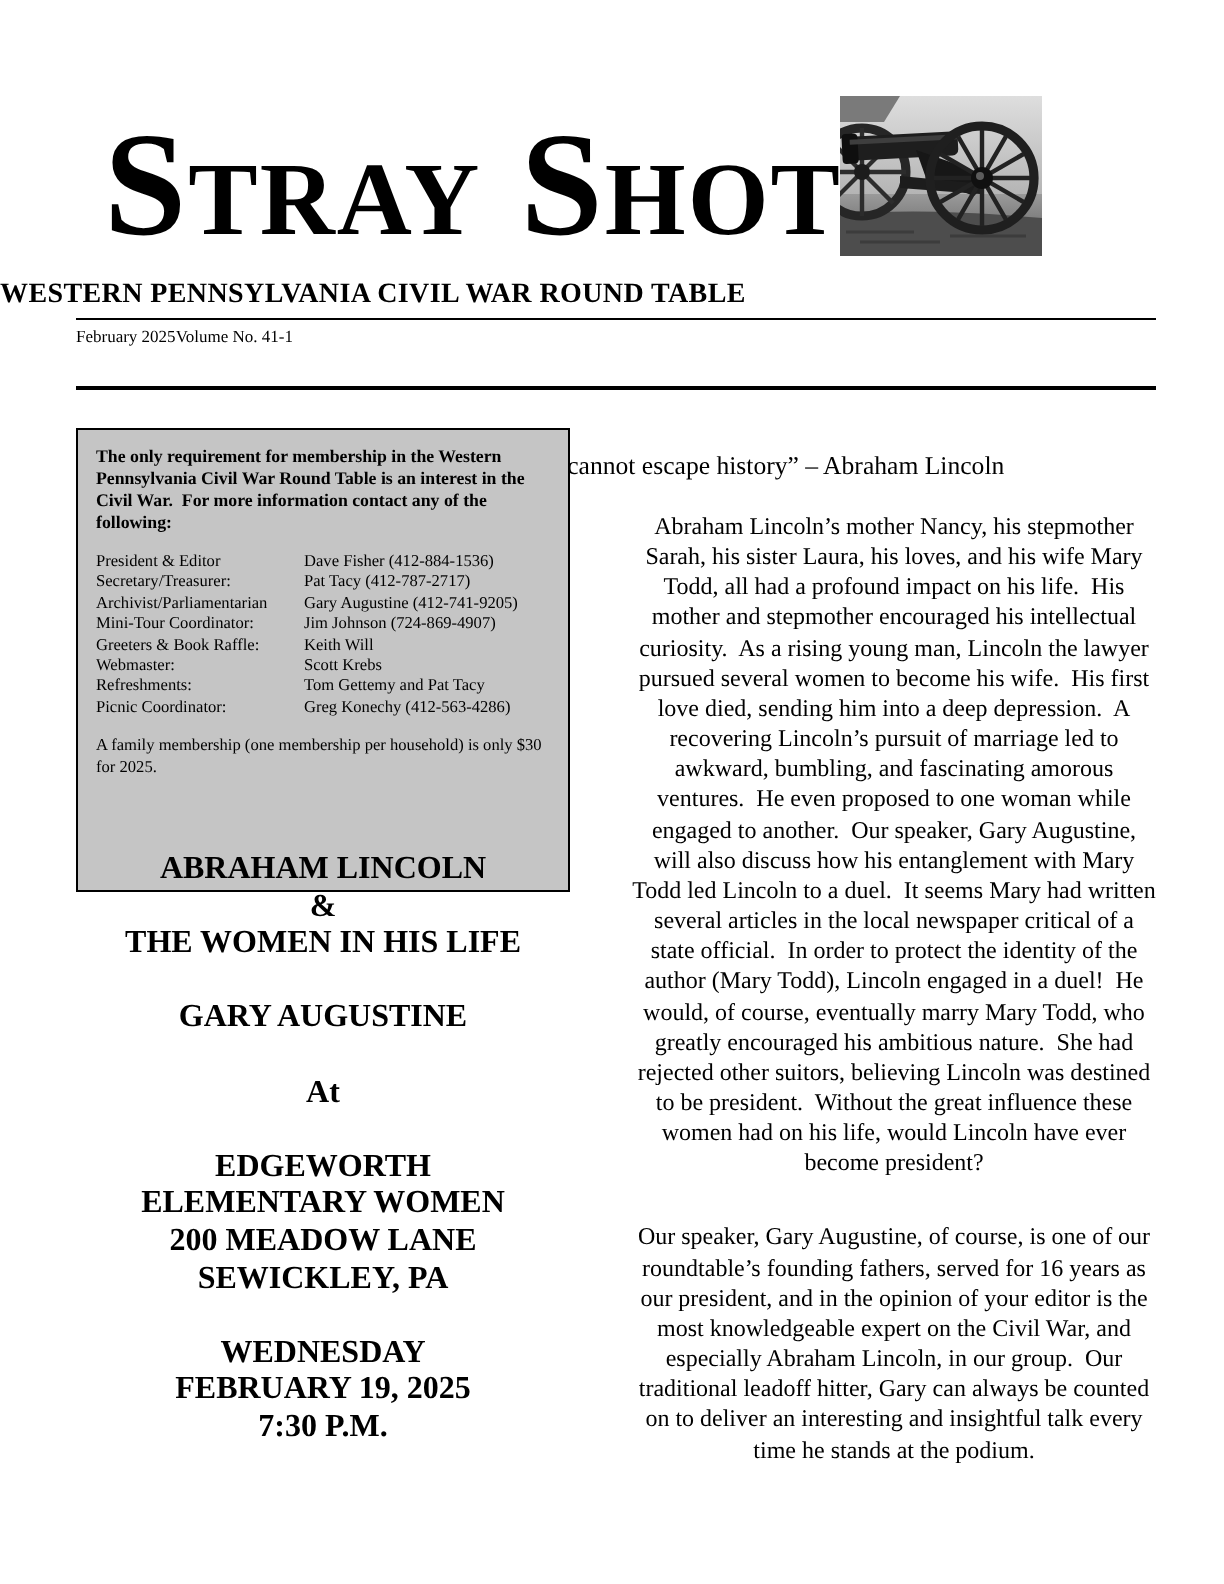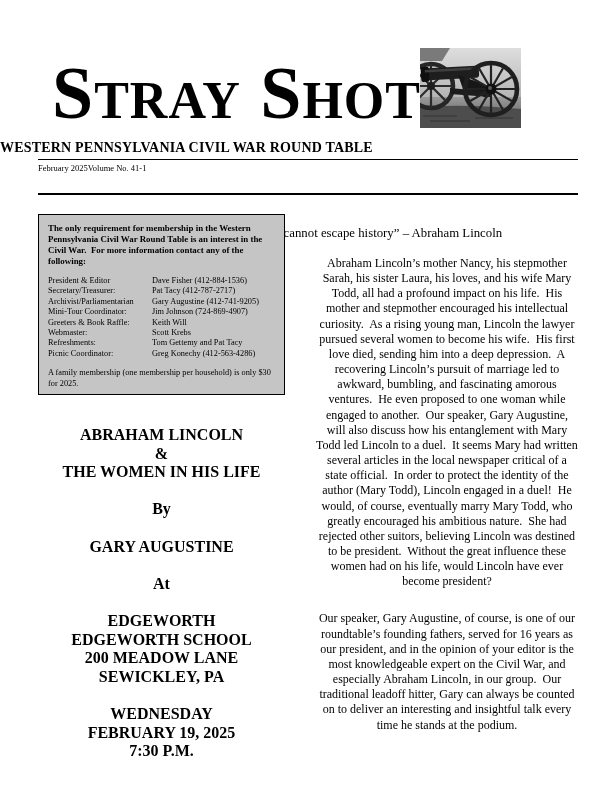--- a/index.html
+++ b/index.html
@@ -82,21 +82,21 @@
     height: 2.4px;
     background: #000;
   }
 
   
   .membership-box {
     position: absolute;
     left: 38px;
     top: 214px;
     width: 247px;
-    height: 181px;
+    height: 232px;
     box-sizing: border-box;
     background: #c5c5c5;
     border: 1.5px solid #000;
     padding: 8px 9px;
     font-size: 8.3px;
   }
   .box-intro {
     font-weight: bold;
     font-size: 8.9px;
     line-height: 11px;
@@ -244,31 +244,28 @@
     <div class="box-footer">A family membership (one membership per household) is only $30 for 2025.</div>
   </div>
 
   <div class="announcement">
     <div class="block">
       <div>ABRAHAM LINCOLN</div>
       <div>&amp;</div>
       <div>THE WOMEN IN HIS LIFE</div>
     </div>
     <div class="block">
-      <div>By</div>
-    </div>
-    <div class="block">
       <div>GARY AUGUSTINE</div>
     </div>
     <div class="block">
       <div>At</div>
     </div>
     <div class="block">
       <div>EDGEWORTH</div>
-      <div>EDGEWORTH SCHOOL</div>
+      <div>ELEMENTARY WOMEN</div>
       <div>200 MEADOW LANE</div>
       <div>SEWICKLEY, PA</div>
     </div>
     <div class="block">
       <div>WEDNESDAY</div>
       <div>FEBRUARY 19, 2025</div>
       <div>7:30 P.M.</div>
     </div>
   </div>
 

